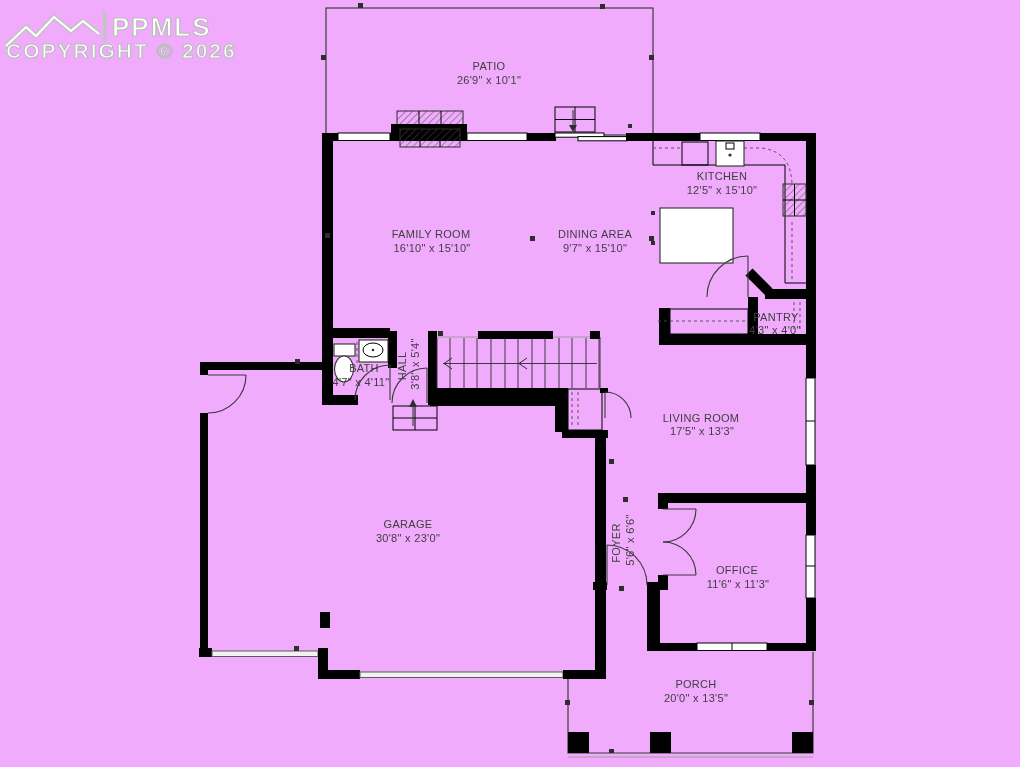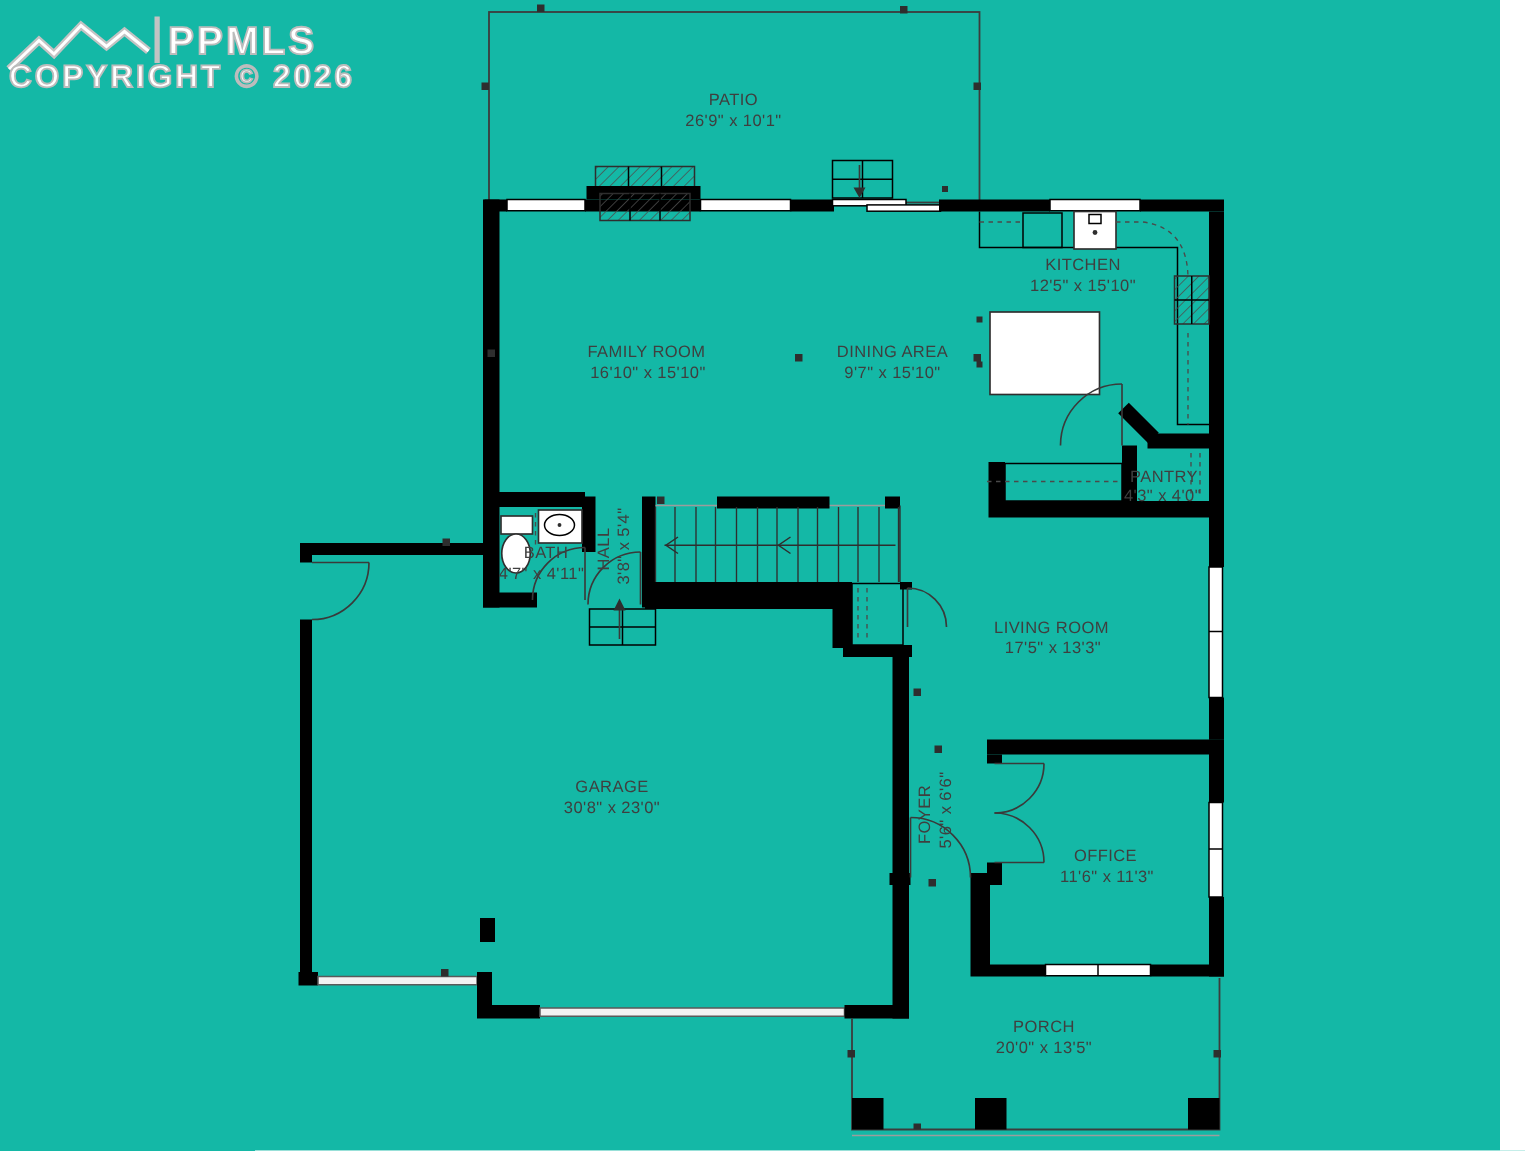--- a/index.html
+++ b/index.html
@@ -1,17 +1,17 @@
 <!DOCTYPE html>
 <html><head>
 <meta charset="utf-8">
 <style>
   html,body{margin:0;padding:0;background:#fff;}
-  .stage{position:relative;width:1000px;height:767px;background:#14b8a6;overflow:hidden;
-         font-family:"Liberation Sans", sans-serif;}
+  .stage{position:relative;width:1000px;height:767px;background:#f0abfc;overflow:hidden;
+         font-family:"Liberation Sans", sans-serif;padding-left:20px;}
   svg{position:absolute;left:0;top:0;}
   .w{fill:#000000;}
   .ln{stroke:#000000;stroke-width:1;fill:none;}
   .thin{stroke:#3c3c3c;stroke-width:1.2;fill:none;}
   .lite{stroke:#9c9c9c;stroke-width:1;fill:none;}
   .dash{stroke:#4a4a4a;stroke-width:0.9;fill:none;stroke-dasharray:3 3;}
   .door{stroke:#3a3a3a;stroke-width:1.1;fill:none;}
   .win{fill:#ffffff;stroke:#000000;stroke-width:1;}
   .gdoor{fill:#f2f2f2;stroke:#5a5a5a;stroke-width:1;}
   .fix{fill:#ffffff;stroke:#2e2e2e;stroke-width:1.1;}

